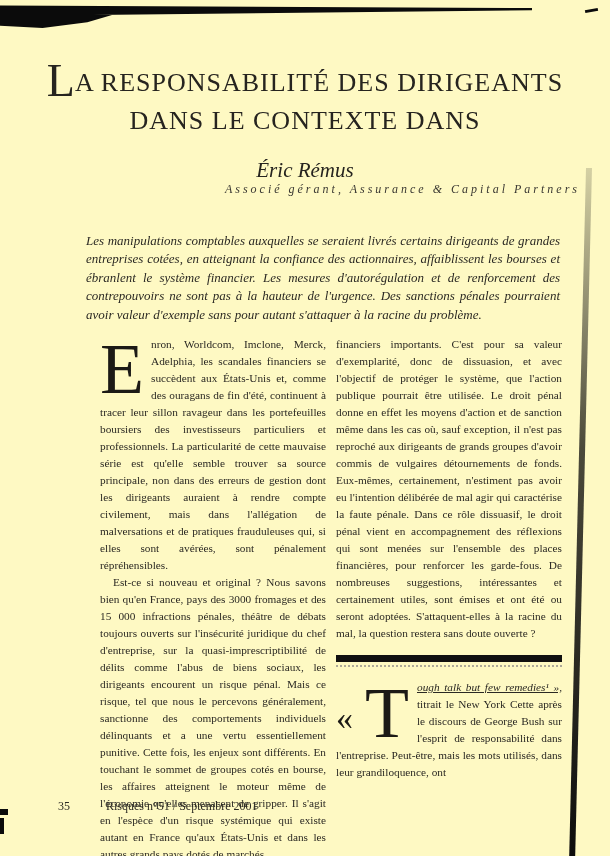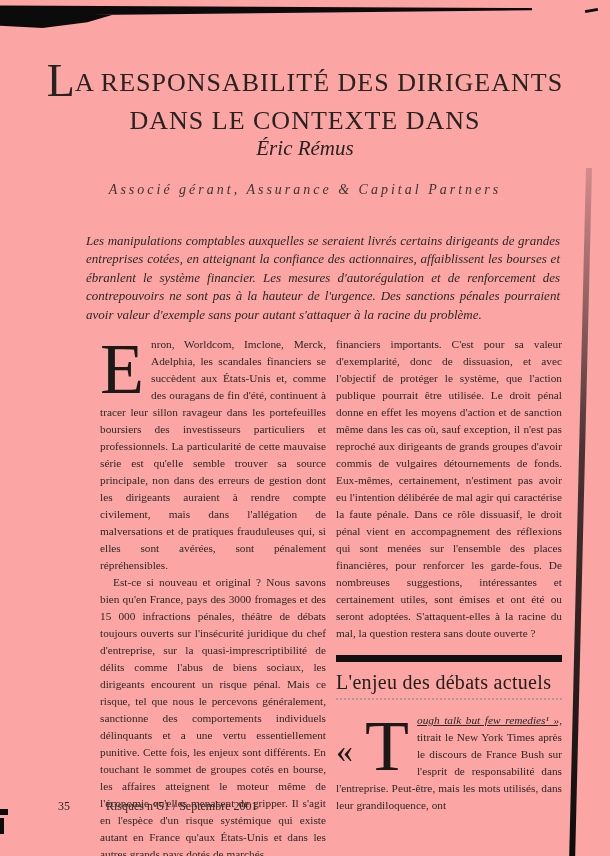--- a/index.html
+++ b/index.html
@@ -1,40 +1,40 @@
 <!DOCTYPE html>
 <html><head>
 <meta charset="utf-8">
 <style>
   html,body{margin:0;padding:0;background:#ffffff;}
   .page{
     position:relative;width:610px;height:856px;overflow:hidden;
-    background:#fca5a5;color:#26241f;
+    background:#fef9c3;color:#26241f;
     font-family:"Liberation Serif", serif;
   }
   
   .artifact{position:absolute;background:#0b0b0b;}
   .artifact-top-bar{left:0;top:5px;width:532px;height:11px;
     clip-path:polygon(0 5%,100% 28%,100% 48%,0 100%);}
   .artifact-top-blob{left:0;top:15px;width:112px;height:13px;
     clip-path:polygon(0 0,100% 0,78% 55%,38% 100%,0 82%);}
   .artifact-top-right-dash{left:585px;top:9px;width:13px;height:3px;transform:rotate(-10deg);}
   .artifact-right-line{left:586px;top:168px;width:6px;height:700px;
     background:linear-gradient(to bottom, rgba(25,25,22,.18), rgba(15,15,12,.75) 40%, #0b0b0b);
     transform:rotate(1.4deg);transform-origin:top center;}
   .artifact-bl-1{left:0;top:809px;width:8px;height:6px;}
   .artifact-bl-2{left:0;top:818px;width:4px;height:16px;}
   
   .title-block{position:absolute;top:62px;left:30px;width:550px;text-align:center;line-height:38px;}
   .title-line{font-size:26px;letter-spacing:1px;white-space:nowrap;}
   .title-initial{font-size:46px;vertical-align:-5px;letter-spacing:0;}
-  .author{position:absolute;top:136px;left:30px;width:550px;text-align:center;
+  .author{position:absolute;top:158px;left:30px;width:550px;text-align:center;
     font-style:italic;font-size:21px;}
-  .affiliation{position:absolute;top:182px;left:30px;width:550px;text-align:center;
-    font-style:italic;font-size:14px;letter-spacing:3px;color:#3a3832;}
+  .affiliation{position:absolute;top:182px;left:30px;width:550px;text-align:right;
+    font-style:italic;font-size:12px;letter-spacing:3px;color:#3a3832;}
   
   .abstract{position:absolute;top:232px;left:86px;width:474px;
     font-style:italic;font-size:13px;line-height:18.4px;text-align:justify;color:#2b2923;}
   
   .columns{position:absolute;top:336px;left:100px;width:462px;display:flex;gap:10px;}
   .col{width:226px;font-size:11.3px;line-height:17px;text-align:justify;color:#2b2923;}
   .col p{margin:0;}
   .dropcap{float:left;font-size:72px;line-height:58px;padding:4px 7px 0 0;color:#1c1a16;}
   .para-indent{text-indent:13px;}
   .section-bar{height:7px;background:#101010;margin-top:13px;}
@@ -72,23 +72,22 @@
   <div class="abstract">Les manipulations comptables auxquelles se seraient livrés certains dirigeants de grandes entreprises cotées, en atteignant la confiance des actionnaires, affaiblissent les bourses et ébranlent le système financier. Les mesures d'autorégulation et de renforcement des contrepouvoirs ne sont pas à la hauteur de l'urgence. Des sanctions pénales pourraient avoir valeur d'exemple sans pour autant s'attaquer à la racine du problème.</div>
 
   <div class="columns">
     <div class="col">
       <p><span class="dropcap">E</span><span>nron, Worldcom, Imclone, Merck, Adelphia, les scandales financiers se succèdent aux États-Unis et, comme des ouragans de fin d'été, continuent à tracer leur sillon ravageur dans les portefeuilles boursiers des investisseurs particuliers et professionnels. La particularité de cette mauvaise série est qu'elle semble trouver sa source principale, non dans des erreurs de gestion dont les dirigeants auraient à rendre compte civilement, mais dans l'allégation de malversations et de pratiques frauduleuses qui, si elles sont avérées, sont pénalement répréhensibles.</span></p>
       <p class="para-indent">Est-ce si nouveau et original ? Nous savons bien qu'en France, pays des 3000 fromages et des 15 000 infractions pénales, théâtre de débats toujours ouverts sur l'insécurité juridique du chef d'entreprise, sur la quasi-imprescriptibilité de délits comme l'abus de biens sociaux, les dirigeants encourent un risque pénal. Mais ce risque, tel que nous le percevons généralement, sanctionne des comportements individuels délinquants et a une vertu essentiellement punitive. Cette fois, les enjeux sont différents. En touchant le sommet de groupes cotés en bourse, les affaires atteignent le moteur même de l'économie qu'elles menacent de gripper. Il s'agit en l'espèce d'un risque systémique qui existe autant en France qu'aux États-Unis et dans les autres grands pays dotés de marchés</p>
     </div>
     <div class="col">
       <p>financiers importants. C'est pour sa valeur d'exemplarité, donc de dissuasion, et avec l'objectif de protéger le système, que l'action publique pourrait être utilisée. Le droit pénal donne en effet les moyens d'action et de sanction même dans les cas où, sauf exception, il n'est pas reproché aux dirigeants de grands groupes d'avoir commis de vulgaires détournements de fonds. Eux-mêmes, certainement, n'estiment pas avoir eu l'intention délibérée de mal agir qui caractérise la faute pénale. Dans ce rôle dissuasif, le droit pénal vient en accompagnement des réflexions qui sont menées sur l'ensemble des places financières, pour renforcer les garde-fous. De nombreuses suggestions, intéressantes et certainement utiles, sont émises et ont été ou seront adoptées. S'attaquent-elles à la racine du mal, la question restera sans doute ouverte ?</p>
       <div class="section-bar"></div>
-      <div class="section-heading">L'enjeu des débats actuels</div>
       <hr class="section-rule">
-      <p class="quote-para"><span class="quote-mark">«</span><span class="dropcap-t">T</span><span class="q-italic">ough talk but few remedies¹ »,</span><span> titrait le New York Times après le discours de France Bush sur l'esprit de responsabilité dans l'entreprise. Peut-être, mais les mots utilisés, dans leur grandiloquence, ont</span></p>
+      <p class="quote-para"><span class="quote-mark">«</span><span class="dropcap-t">T</span><span class="q-italic">ough talk but few remedies¹ »,</span><span> titrait le New York Cette après le discours de George Bush sur l'esprit de responsabilité dans l'entreprise. Peut-être, mais les mots utilisés, dans leur grandiloquence, ont</span></p>
     </div>
   </div>
 
   <div class="footer">
     <span class="page-number">35</span>
     <span class="journal-ref">Risques n°51 / Septembre 2001</span>
   </div>
 
 </div>
 

